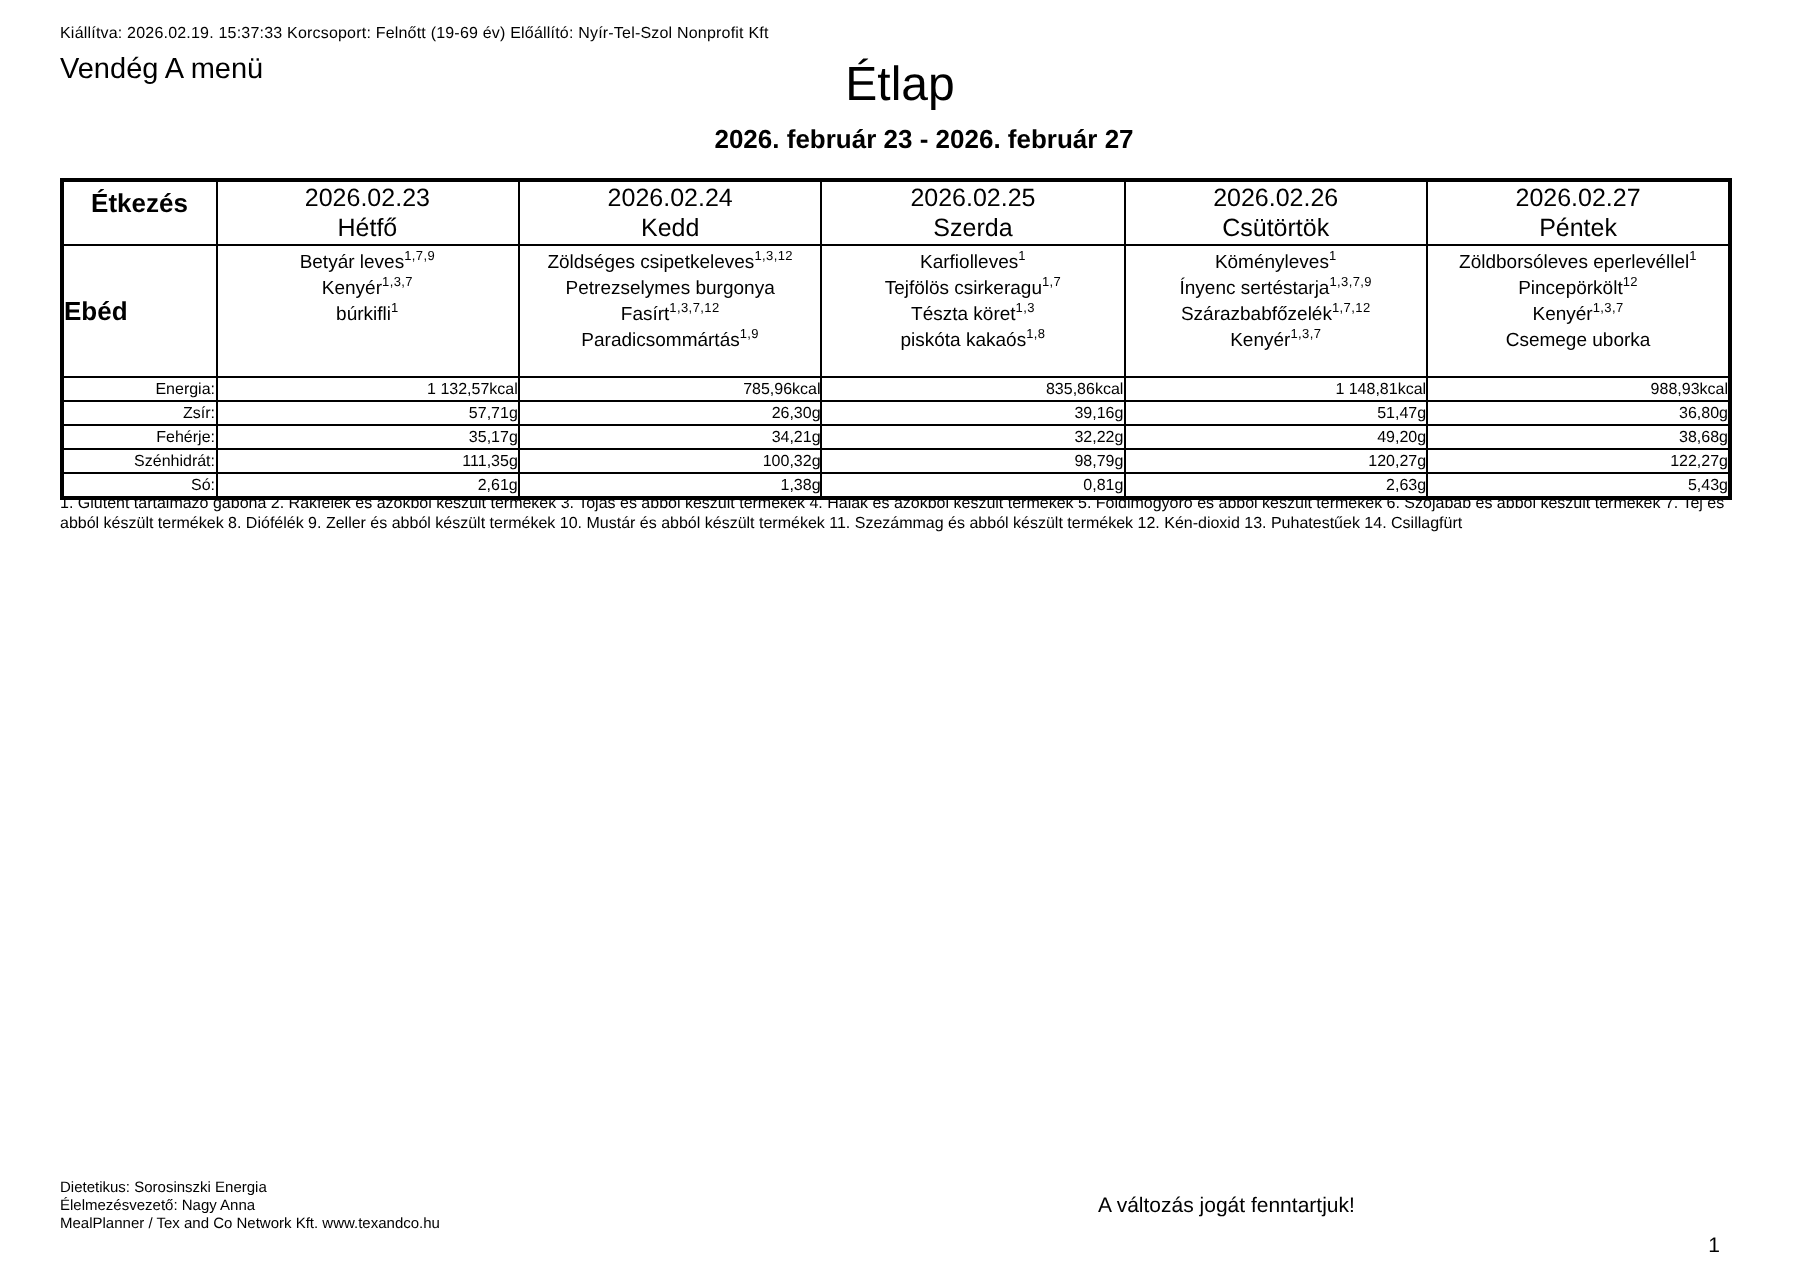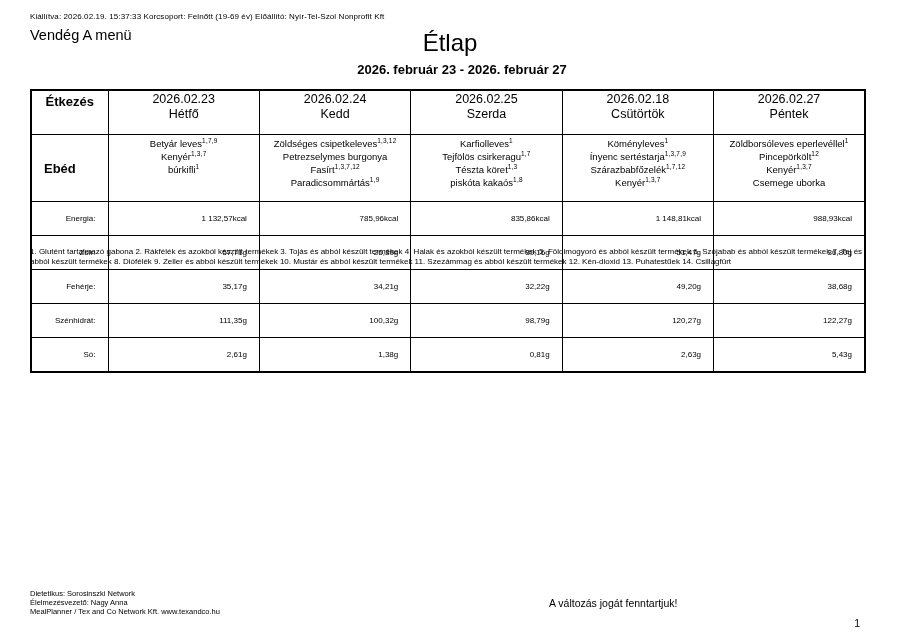--- a/index.html
+++ b/index.html
@@ -12,21 +12,21 @@
   .issued-line { position:absolute; left:30px; top:12px; font-size:8px; letter-spacing:0.1px; }
   .menu-name   { position:absolute; left:30px; top:27px; font-size:14.5px; }
   .page-title  { position:absolute; left:0; right:0; top:29px; text-align:center; font-size:24px; font-weight:400; }
   .date-range  { position:absolute; left:0; right:0; top:62px; text-align:center; font-size:13px; font-weight:bold;margin-left:24px; }
 
   table.menu-table {
     position:absolute; left:30px; top:89px; width:836px;
     border-collapse:collapse; table-layout:fixed;
     border:2px solid #000;
   }
-  .menu-table th, .menu-table td { border:1px solid #000; padding:12px; }
+  .menu-table th, .menu-table td { border:1px solid #000; padding:0; }
   col.c-meal { width:77px; }
 
   th.meal-header { font-size:13px; font-weight:bold; vertical-align:top; padding-top:3px; }
   th.day-header  { font-weight:normal; font-size:12.5px; vertical-align:top; padding-top:1px; line-height:15px; text-align:center;margin-left:14px; }
 
   td.meal-label { font-size:13px; font-weight:bold; vertical-align:middle; height:66px; }
   td.menu-cell  { vertical-align:top; text-align:center; padding-top:2px; }
   .menu-item { font-size:9.5px; line-height:13px; }
   .menu-item sup { font-size:6.5px; line-height:0; vertical-align:super; letter-spacing:0.2px; }
 
@@ -69,21 +69,21 @@
         </th>
         <th class="day-header">
           <div>2026.02.24</div>
           <div>Kedd</div>
         </th>
         <th class="day-header">
           <div>2026.02.25</div>
           <div>Szerda</div>
         </th>
         <th class="day-header">
-          <div>2026.02.18</div>
+          <div>2026.02.26</div>
           <div>Csütörtök</div>
         </th>
         <th class="day-header">
           <div>2026.02.27</div>
           <div>Péntek</div>
         </th>
       </tr>
   </thead>
   <tbody>
     <tr id="meal-row">
@@ -161,19 +161,19 @@
         <td class="nutri-value">5,43g</td>
       </tr>
     </tbody>
 </table>
 
 <div class="allergens">
   <div class="allergens-text">1. Glutént tartalmazó gabona 2. Rákfélék és azokból készült termékek 3. Tojás és abból készült termékek 4. Halak és azokból készült termékek 5. Földimogyoró és abból készült termékek 6. Szójabab és abból készült termékek 7. Tej és abból készült termékek 8. Diófélék 9. Zeller és abból készült termékek 10. Mustár és abból készült termékek 11. Szezámmag és abból készült termékek 12. Kén-dioxid 13. Puhatestűek 14. Csillagfürt</div>
 </div>
 
 <div class="footer-left">
-  <div>Dietetikus: Sorosinszki Network</div>
+  <div>Dietetikus: Sorosinszki Energia</div>
   <div>Élelmezésvezető: Nagy Anna</div>
   <div>MealPlanner / Tex and Co Network Kft. www.texandco.hu</div>
 </div>
 
 <div class="disclaimer">A változás jogát fenntartjuk!</div>
 <div class="page-number">1</div>
 
 </body></html>

